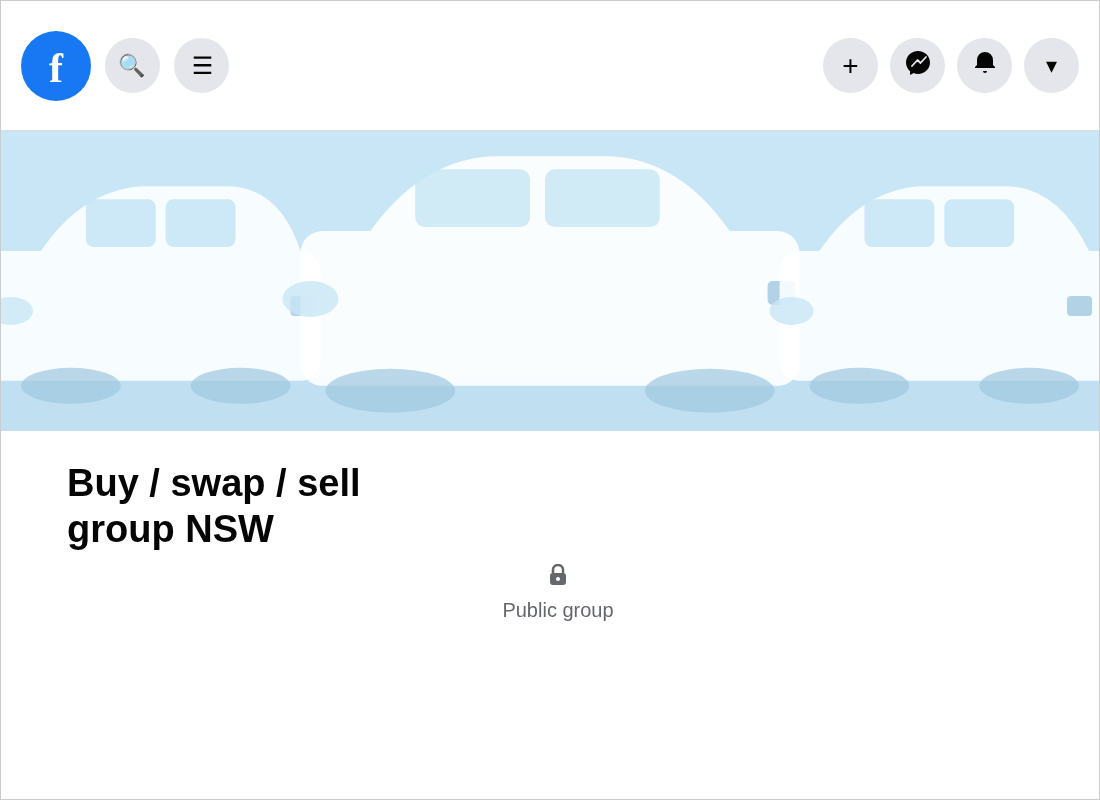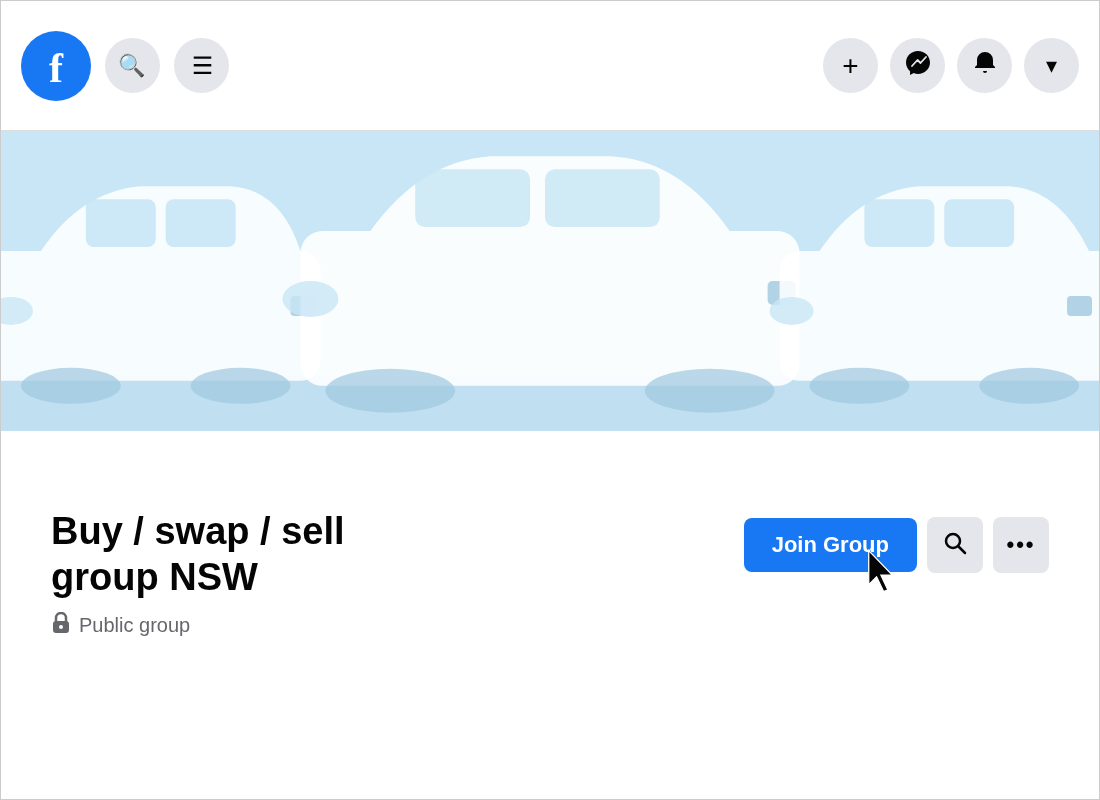--- a/index.html
+++ b/index.html
@@ -77,46 +77,46 @@
       background: #c8e6f5;
       position: relative;
       overflow: hidden;
       display: flex;
       align-items: center;
       justify-content: center;
     }
 
     
     .group-info-section {
-      padding: 30px 50px 20px 50px;
+      padding: 30px 50px 20px 66px;
       background: #fff;
       display: flex;
       align-items: flex-start;
       justify-content: space-between;
-      margin-top: 48px;
     }
 
     .group-title-area {
       flex: 1;
     }
 
     .group-name {
       font-size: 38px;
       font-weight: 800;
       color: #050505;
       line-height: 1.2;
       margin-bottom: 12px;
     }
 
     .group-type {
       display: flex;
       align-items: center;
       gap: 8px;
       color: #65676b;
       font-size: 20px;
+      flex-direction: column;
     }
 
     .lock-icon {
       font-size: 20px;
       color: #65676b;
     }
 
     .group-actions {
       display: flex;
       align-items: center;
@@ -269,36 +269,13 @@
         <svg width="20" height="22" viewBox="0 0 20 22" fill="none" xmlns="http://www.w3.org/2000/svg">
           <rect x="2" y="9" width="16" height="12" rx="3" fill="#65676b"></rect>
           <path d="M5 9V6a5 5 0 0110 0v3" stroke="#65676b" stroke-width="2.5" fill="none" stroke-linecap="round"></path>
           <circle cx="10" cy="15" r="2" fill="white"></circle>
         </svg>
       </span>
       <span>Public group</span>
     </div>
   </div>
 
-  <div class="group-actions">
-    <div class="cursor-container">
-      <button class="join-group-btn">Join Group</button>
-      
-      <svg class="cursor-overlay" style="position:absolute; left:120px; top:30px;" width="45" height="55" viewBox="0 0 45 55" fill="none" xmlns="http://www.w3.org/2000/svg">
-        <path d="M5 3 L5 42 L14 33 L22 50 L27 48 L19 31 L32 31 Z" fill="#050505"></path>
-        <path d="M5 3 L5 42 L14 33 L22 50 L27 48 L19 31 L32 31 Z" stroke="white" stroke-width="1.5"></path>
-      </svg>
-    </div>
-
-    <button class="action-icon-btn">
-      <span>
-        <svg width="26" height="26" viewBox="0 0 26 26" fill="none" xmlns="http://www.w3.org/2000/svg">
-          <circle cx="11" cy="11" r="7" stroke="#050505" stroke-width="2.5"></circle>
-          <line x1="16.5" y1="16.5" x2="23" y2="23" stroke="#050505" stroke-width="2.5" stroke-linecap="round"></line>
-        </svg>
-      </span>
-    </button>
-
-    <button class="action-icon-btn">
-      <span style="font-size:22px; letter-spacing:2px; font-weight:bold;">•••</span>
-    </button>
-  </div>
 </div>
 
 </body></html>

